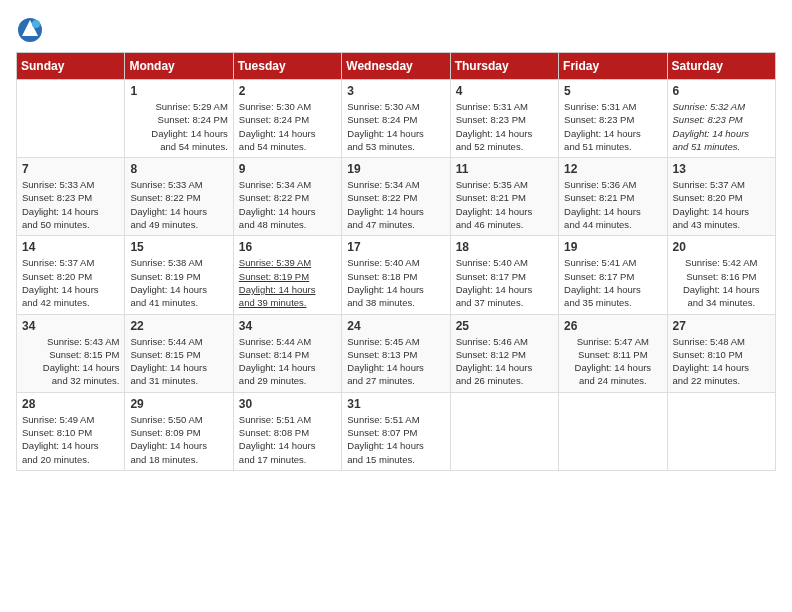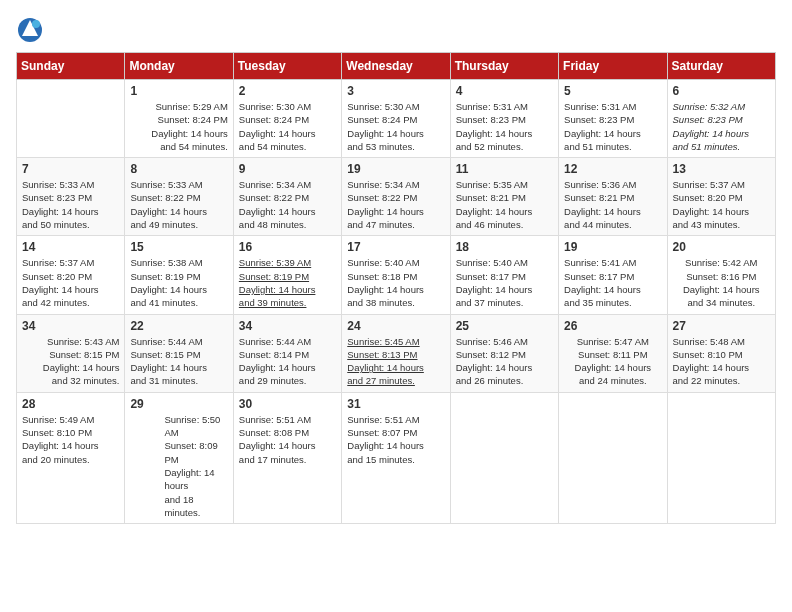--- a/index.html
+++ b/index.html
@@ -290,21 +290,21 @@
         </td>
         <td>
           <span class="day-number">34</span>
           <div class="day-info" style="white-space: pre-line;">Sunrise: 5:44 AM
 Sunset: 8:14 PM
 Daylight: 14 hours
 and 29 minutes.</div>
         </td>
         <td>
           <span class="day-number">24</span>
-          <div class="day-info" style="white-space: pre-line; text-decoration: underline;">Sunrise: 5:45 AM
+          <div class="day-info" style="white-space: pre-line;">Sunrise: 5:45 AM
 Sunset: 8:13 PM
 Daylight: 14 hours
 and 27 minutes.</div>
         </td>
         <td>
           <span class="day-number">25</span>
           <div class="day-info" style="white-space: pre-line;">Sunrise: 5:46 AM
 Sunset: 8:12 PM
 Daylight: 14 hours
 and 26 minutes.</div>
@@ -327,21 +327,21 @@
       <tr>
         <td>
           <span class="day-number">28</span>
           <div class="day-info" style="white-space: pre-line;">Sunrise: 5:49 AM
 Sunset: 8:10 PM
 Daylight: 14 hours
 and 20 minutes.</div>
         </td>
         <td>
           <span class="day-number">29</span>
-          <div class="day-info" style="white-space: pre-line; margin-left: 34px;">Sunrise: 5:50 AM
+          <div class="day-info" style="white-space: pre-line;">Sunrise: 5:50 AM
 Sunset: 8:09 PM
 Daylight: 14 hours
 and 18 minutes.</div>
         </td>
         <td>
           <span class="day-number">30</span>
           <div class="day-info" style="white-space: pre-line;">Sunrise: 5:51 AM
 Sunset: 8:08 PM
 Daylight: 14 hours
 and 17 minutes.</div>

